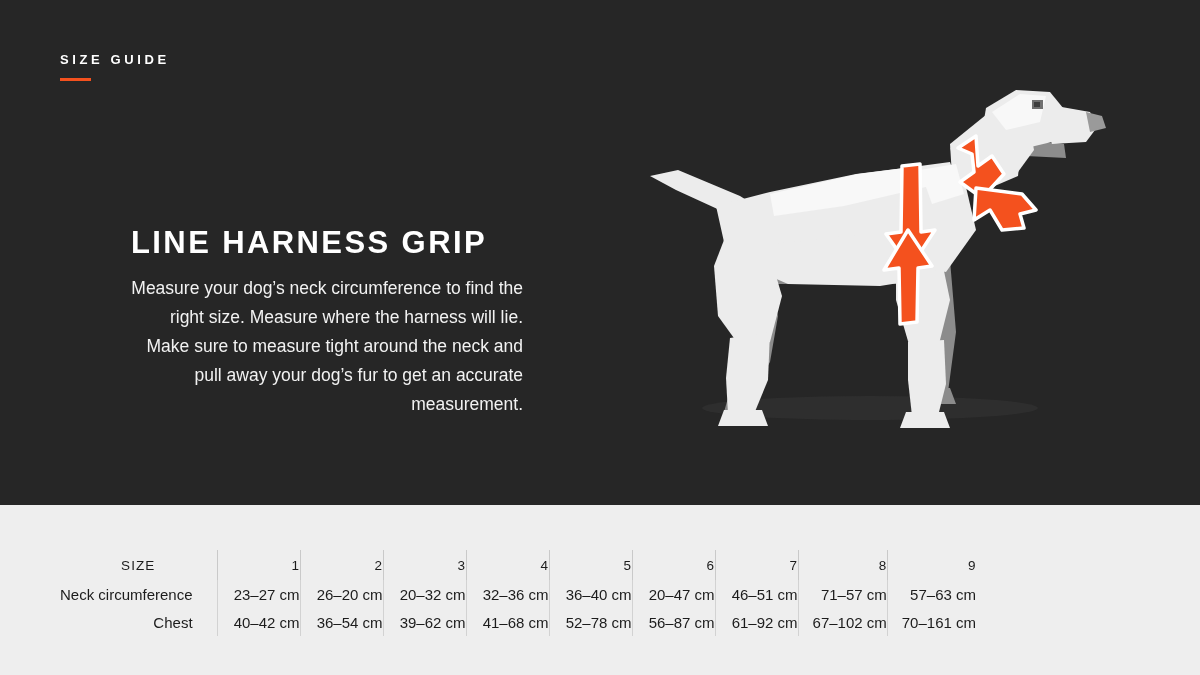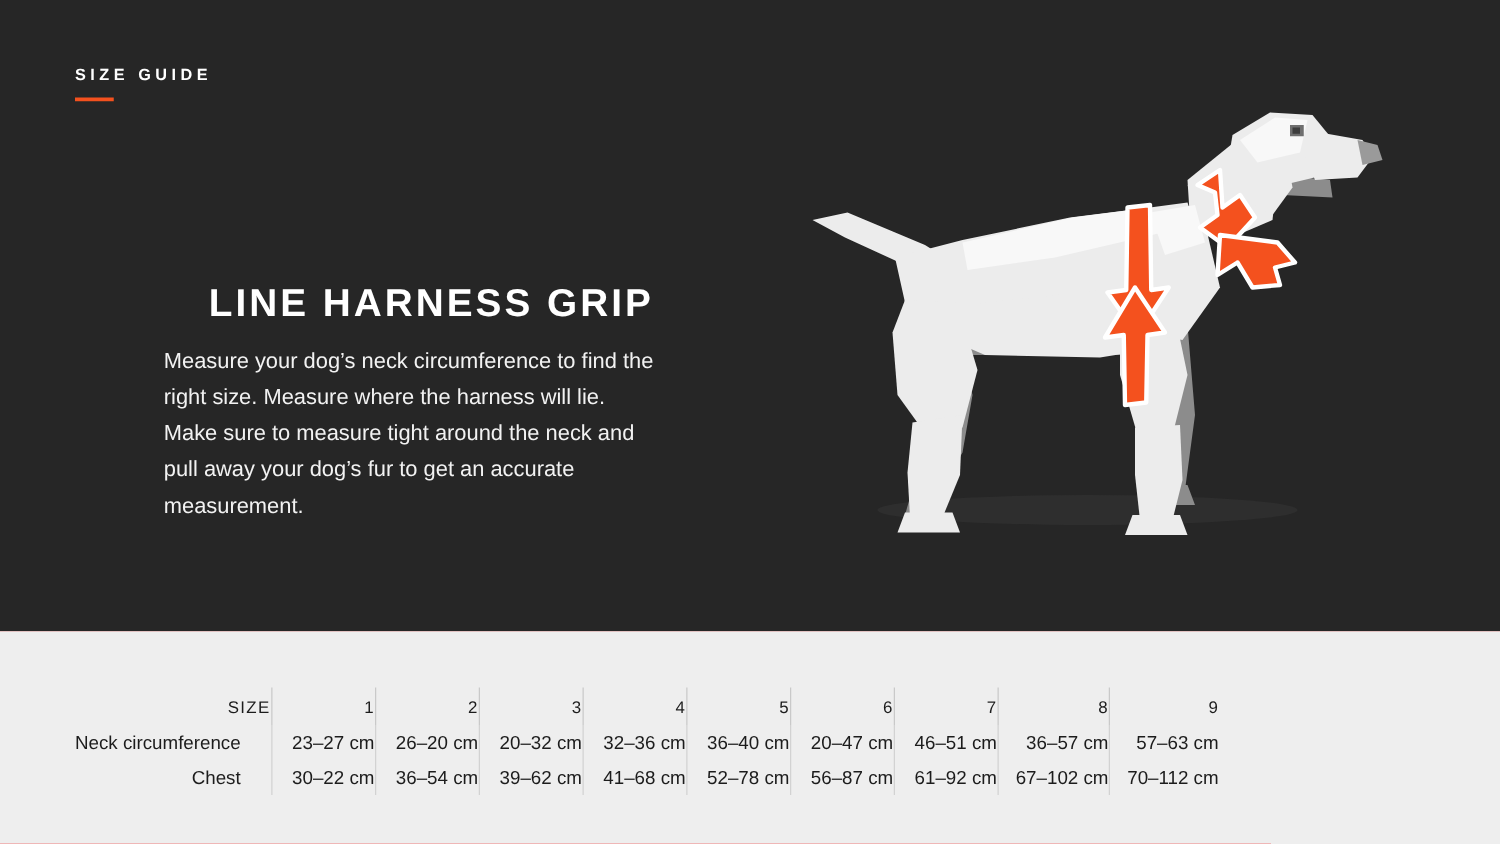--- a/index.html
+++ b/index.html
@@ -6,21 +6,21 @@
     margin: 0;
     padding: 0;
     background: #ffffff;
   }
   .page {
     position: relative;
     width: 1200px;
     height: 675px;
     overflow: hidden;
     font-family: "Liberation Sans", sans-serif;
-    background: #ef4444;
+    background: #1d4ed8;
   }
 
   
   .hero {
     position: absolute;
     left: 0; top: 0;
     width: 1200px;
     height: 505px;
     background: #262626;
   }
@@ -45,32 +45,32 @@
 
   .headline {
     position: absolute;
     left: 131px;
     top: 204px;
     font-size: 31px;
     font-weight: bold;
     letter-spacing: 2.4px;
     color: #ffffff;
     white-space: nowrap;
-    margin-left: 36px;
   }
 
   .body-copy {
     position: absolute;
     left: 131px;
     top: 256px;
     width: 392px;
     font-size: 17.5px;
     line-height: 29px;
     color: #f2f2f2;
     font-weight: 300;
+    text-align: right;
   }
 
   
   .illustration {
     position: absolute;
     left: 620px;
     top: 70px;
     width: 500px;
     height: 370px;
   }
@@ -99,21 +99,21 @@
     font-weight: normal;
   }
   .hdr-row th {
     height: 30px;
     font-size: 13.5px;
     font-weight: bold;
     letter-spacing: 0.6px;
     padding-right: 10px;
   }
   .hdr-row th.rowlabel {
-    text-align: right;
+    text-align: center;
     padding-right: 0;
     letter-spacing: 1.1px;
   }
   .data-row td {
     height: 28px;
     font-size: 15px;
     padding-right: 10px;
     white-space: nowrap;
   }
   .data-row td.rowlabel {
@@ -250,32 +250,32 @@
       <tbody>
         <tr class="data-row">
           <td class="rowlabel">Neck circumference</td>
           <td class="col">23–27 cm</td>
           <td class="col">26–20 cm</td>
           <td class="col">20–32 cm</td>
           <td class="col">32–36 cm</td>
           <td class="col">36–40 cm</td>
           <td class="col">20–47 cm</td>
           <td class="col">46–51 cm</td>
-          <td class="col">36–57 cm</td>
+          <td class="col">71–57 cm</td>
           <td class="col">57–63 cm</td>
         </tr>
         <tr class="data-row">
           <td class="rowlabel">Chest</td>
-          <td class="col">30–22 cm</td>
+          <td class="col">40–42 cm</td>
           <td class="col">36–54 cm</td>
           <td class="col">39–62 cm</td>
           <td class="col">41–68 cm</td>
           <td class="col">52–78 cm</td>
           <td class="col">56–87 cm</td>
           <td class="col">61–92 cm</td>
           <td class="col">67–102 cm</td>
-          <td class="col">70–112 cm</td>
+          <td class="col">70–161 cm</td>
         </tr>
       </tbody>
     </table>
 
   </div>
 </div>
 
 </body></html>

